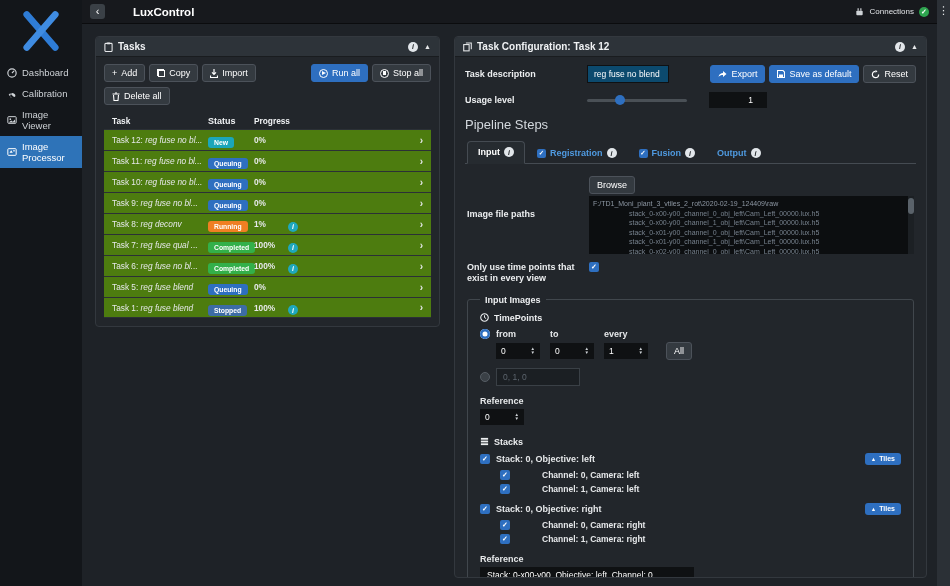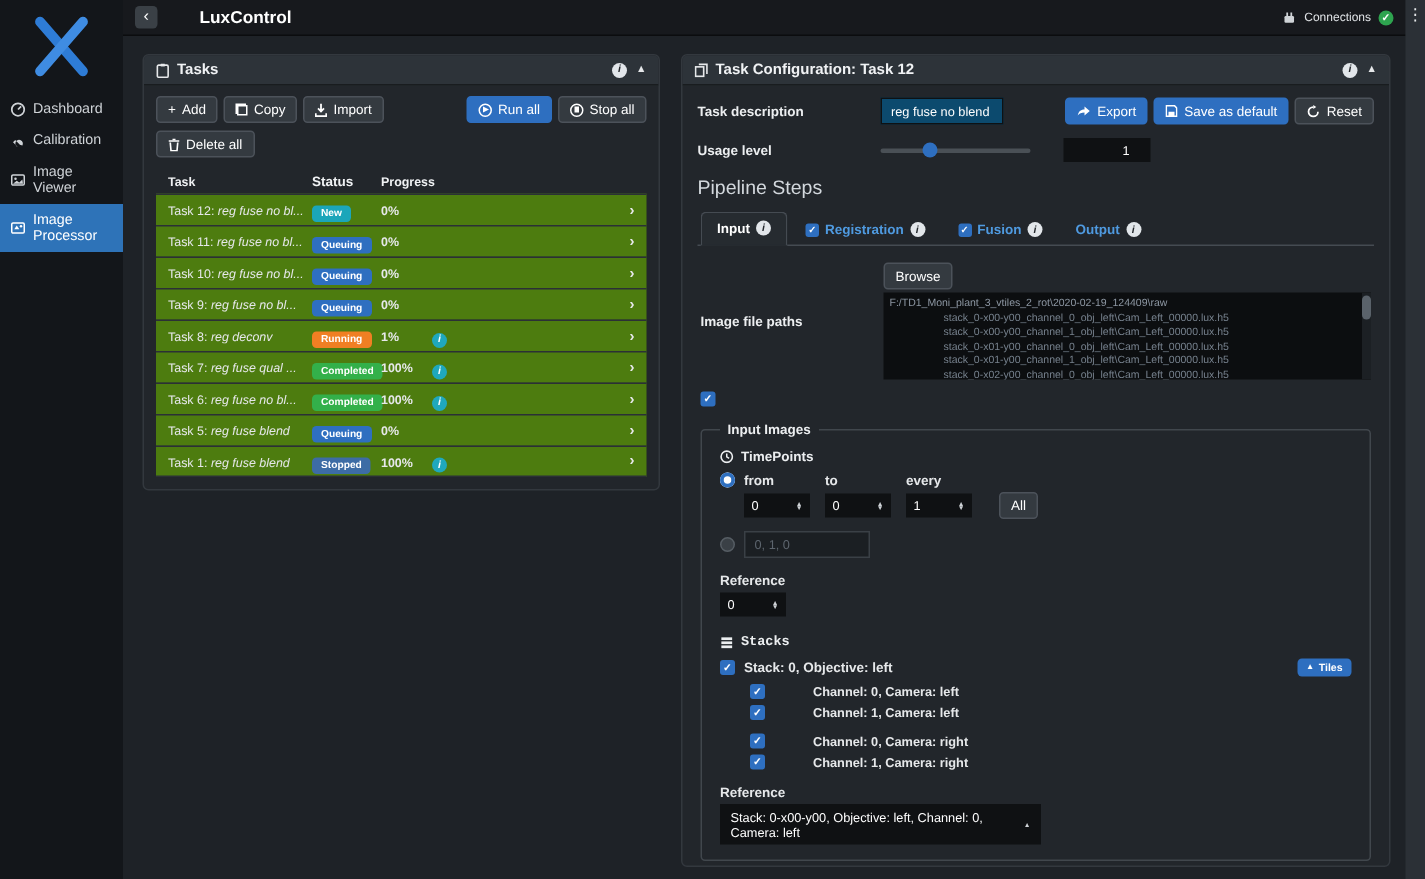--- a/index.html
+++ b/index.html
@@ -451,20 +451,21 @@
                     <div class="pline indent">stack_0-x02-y00_channel_0_obj_left\Cam_Left_00000.lux.h5</div>
 
                     <span class="paths-scrollbar">
                         <span class="paths-thumb"></span>
                       </span>
                   </div>
                 </div>
               </div>
 
               <div class="check-row">
+                <span class="check-label">Only use time points that exist in every view</span>
                 <span class="cb">
                     <span>✓</span>
                   </span>
               </div>
 
               <fieldset class="group">
                 <legend>Input Images</legend>
 
                 <div class="sub-head">
                   <span class="sub-ico">
@@ -516,21 +517,21 @@
 
                 <div class="ref-label">Reference</div>
                 <span class="numbox mb10" style="display:flex; margin-bottom:12px;">
                   <span>0</span>
                   <span class="updown">
                       <span>▲</span>
                       <span>▼</span>
                     </span>
                 </span>
 
-                <div class="sub-head" style="margin-top:4px;font-family:Liberation Mono, monospace;">
+                <div class="sub-head" style="margin-top:4px;">
                   <span class="sub-ico">
                     <svg width="9" height="9" viewBox="0 0 10 10">
                         <rect x="1" y="1" width="8" height="2" fill="currentColor"></rect>
                         <rect x="1" y="4" width="8" height="2" fill="currentColor"></rect>
                         <rect x="1" y="7" width="8" height="2" fill="currentColor"></rect>
                       </svg>
                   </span>
                   <span>Stacks</span>
                 </div>
 
@@ -553,20 +554,30 @@
                   </div>
                   <div class="chan-row">
                     <span class="cb">
                         <span>✓</span>
                       </span>
                     <span class="chan-label">Channel: 1, Camera: left</span>
                   </div>
                 </div>
 
                 <div class="stack-group">
+                  <div class="stack-head">
+                    <span class="cb">
+                        <span>✓</span>
+                      </span>
+                    <span class="stack-label">Stack: 0, Objective: right</span>
+                    <button class="tiles-btn">
+                      <span class="chev">▲</span>
+                      <span>Tiles</span>
+                    </button>
+                  </div>
                   <div class="chan-row">
                     <span class="cb">
                         <span>✓</span>
                       </span>
                     <span class="chan-label">Channel: 0, Camera: right</span>
                   </div>
                   <div class="chan-row">
                     <span class="cb">
                         <span>✓</span>
                       </span>

